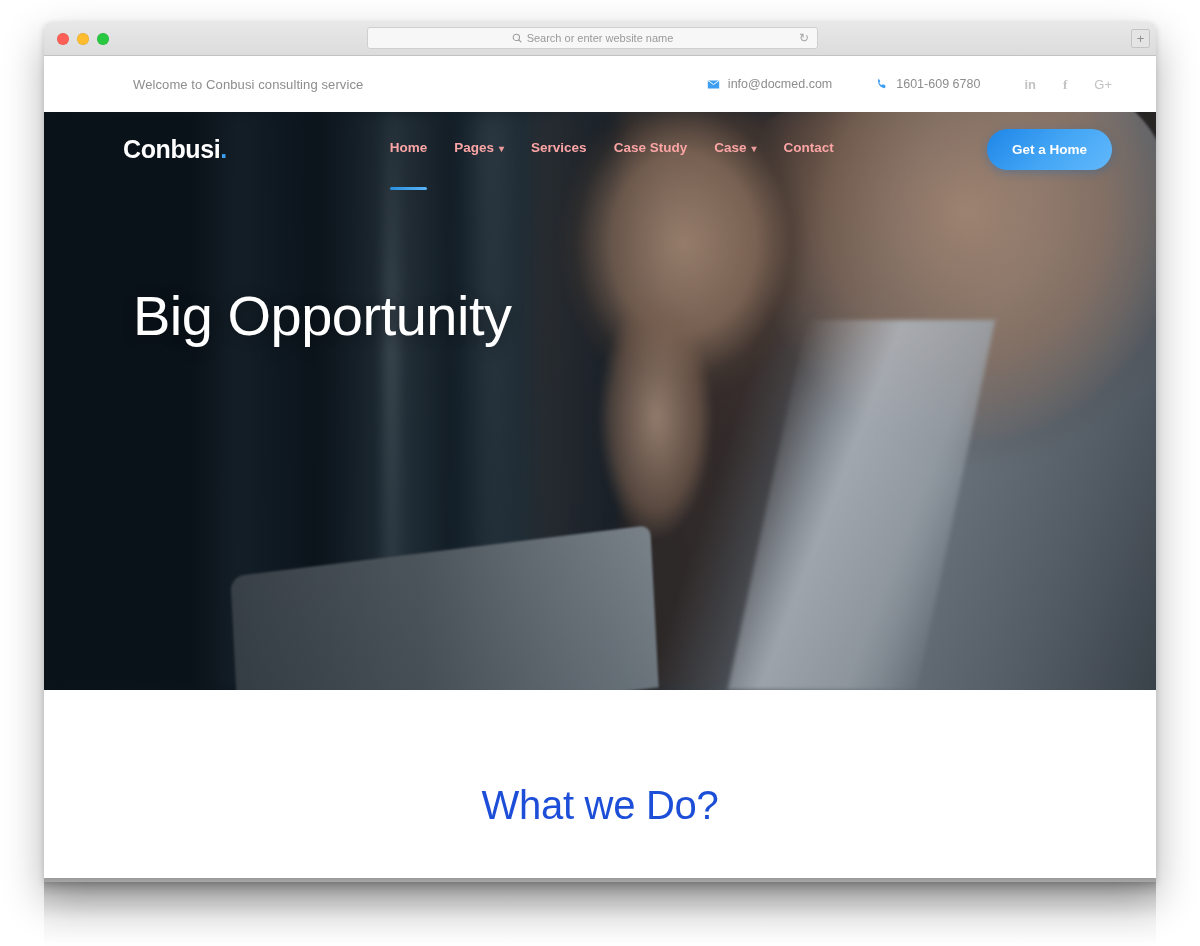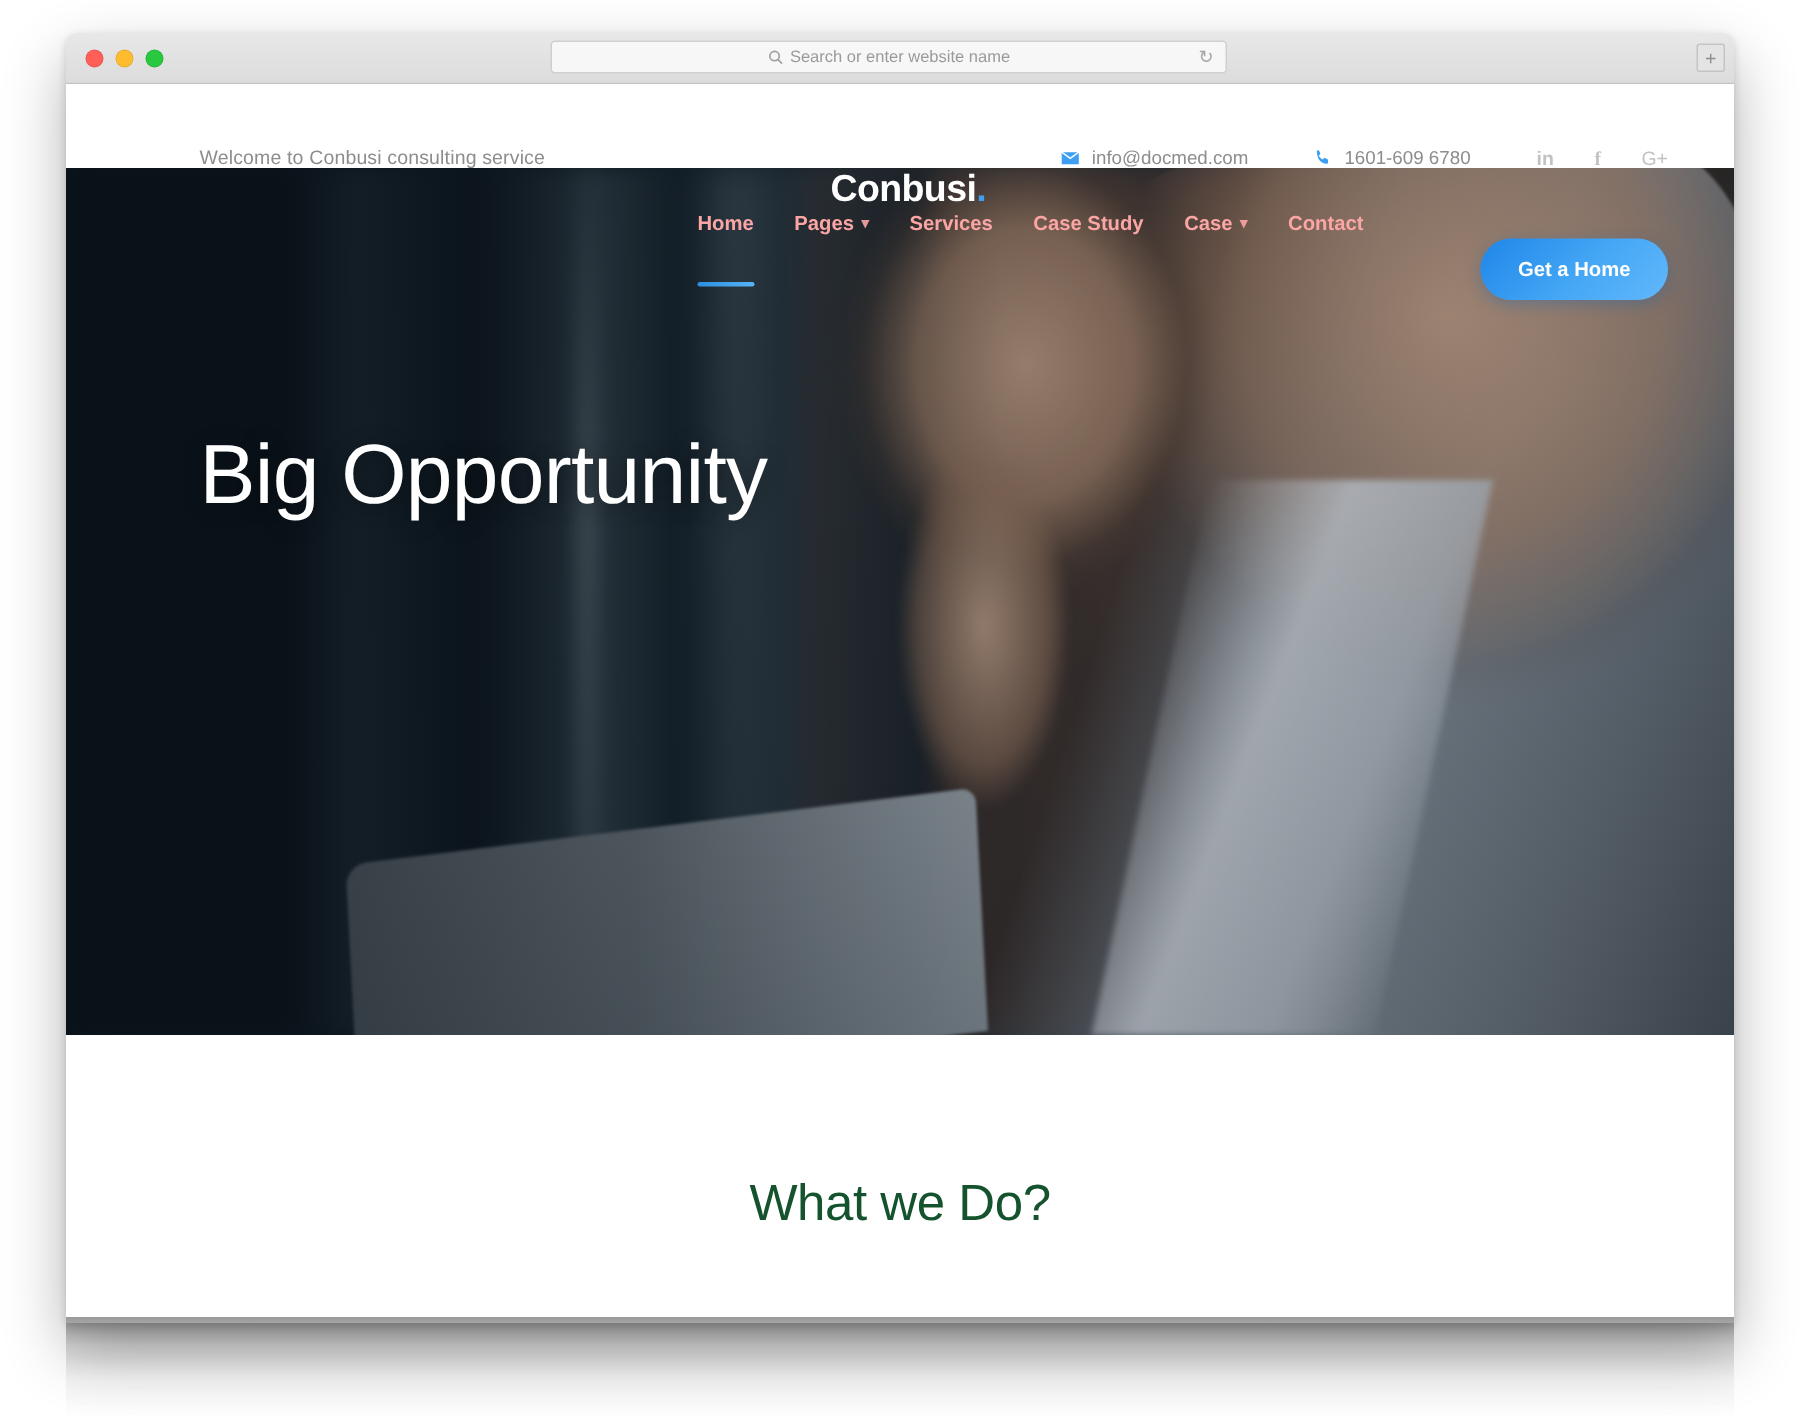--- a/index.html
+++ b/index.html
@@ -64,21 +64,21 @@
     display: flex; align-items: center; justify-content: center;
     color: #8e8e8e; font-size: 13px; line-height: 1;
   }
 
   
   .viewport { position: relative; height: 826px; background:#fff; overflow: hidden; }
 
   
   .topbar {
     height: 56px; background: #ffffff;
-    display: flex; align-items: flex-end;
+    display: flex; align-items: center;
     padding: 0 44px 0 89px;
     position: relative; z-index: 4;
   }
   .welcome-text { font-size: 13px; color: #8d8d8d; letter-spacing: .1px; }
   .topbar-right {
     margin-left: auto; display: flex; align-items: center; gap: 0;
   }
   .contact-item {
     display: flex; align-items: center; gap: 8px;
     font-size: 12.5px; color: #8d8d8d; margin-right: 44px;
@@ -181,22 +181,21 @@
   .hero-scrim {
     position: absolute; inset: 0;
     background: linear-gradient(90deg, rgba(10,18,25,0.88) 0%, rgba(10,18,25,0.62) 34%, rgba(12,20,28,0.30) 56%, rgba(12,20,28,0.18) 100%);
   }
 
   
   .navbar {
     position: relative; z-index: 5;
     height: 74px;
     display: flex; align-items: center;
-    padding: 0 44px 0 55px;
-    flex-direction: column;
+    padding: 0 44px 0 79px;
   }
   .logo { font-size: 25px; font-weight: 700; color: #fff; letter-spacing: -0.4px; }
   .logo .dot { color: #3d9ef2; }
   .nav-links {
     margin-left: 163px;
     display: flex; align-items: center; gap: 27px;
   }
   .nav-link {
     position: relative;
     font-size: 13.5px; font-weight: 700; color: #fca5a5;
@@ -237,21 +236,21 @@
     background: linear-gradient(135deg, #1e86e8 0%, #45a7f5 55%, #62b8fb 100%);
     color: #fff; font-size: 14px; font-weight: 700;
     padding: 16px 33px; border-radius: 30px; border: none;
     cursor: pointer;
     box-shadow: 0 5px 16px rgba(15,90,170,0.40);
   }
 
   
   .whatwedo { background: #fff; padding-top: 93px; text-align: center; }
   .section-title {
-    font-size: 34px; font-weight: 300; color: #14532d;
+    font-size: 40px; font-weight: 300; color: #1d4ed8;
     letter-spacing: -0.3px;
   }
 </style>
 </head>
 <body>
 
 <div id="browser-window">
 
   <div class="chrome-bar">
     <div class="traffic-lights">

